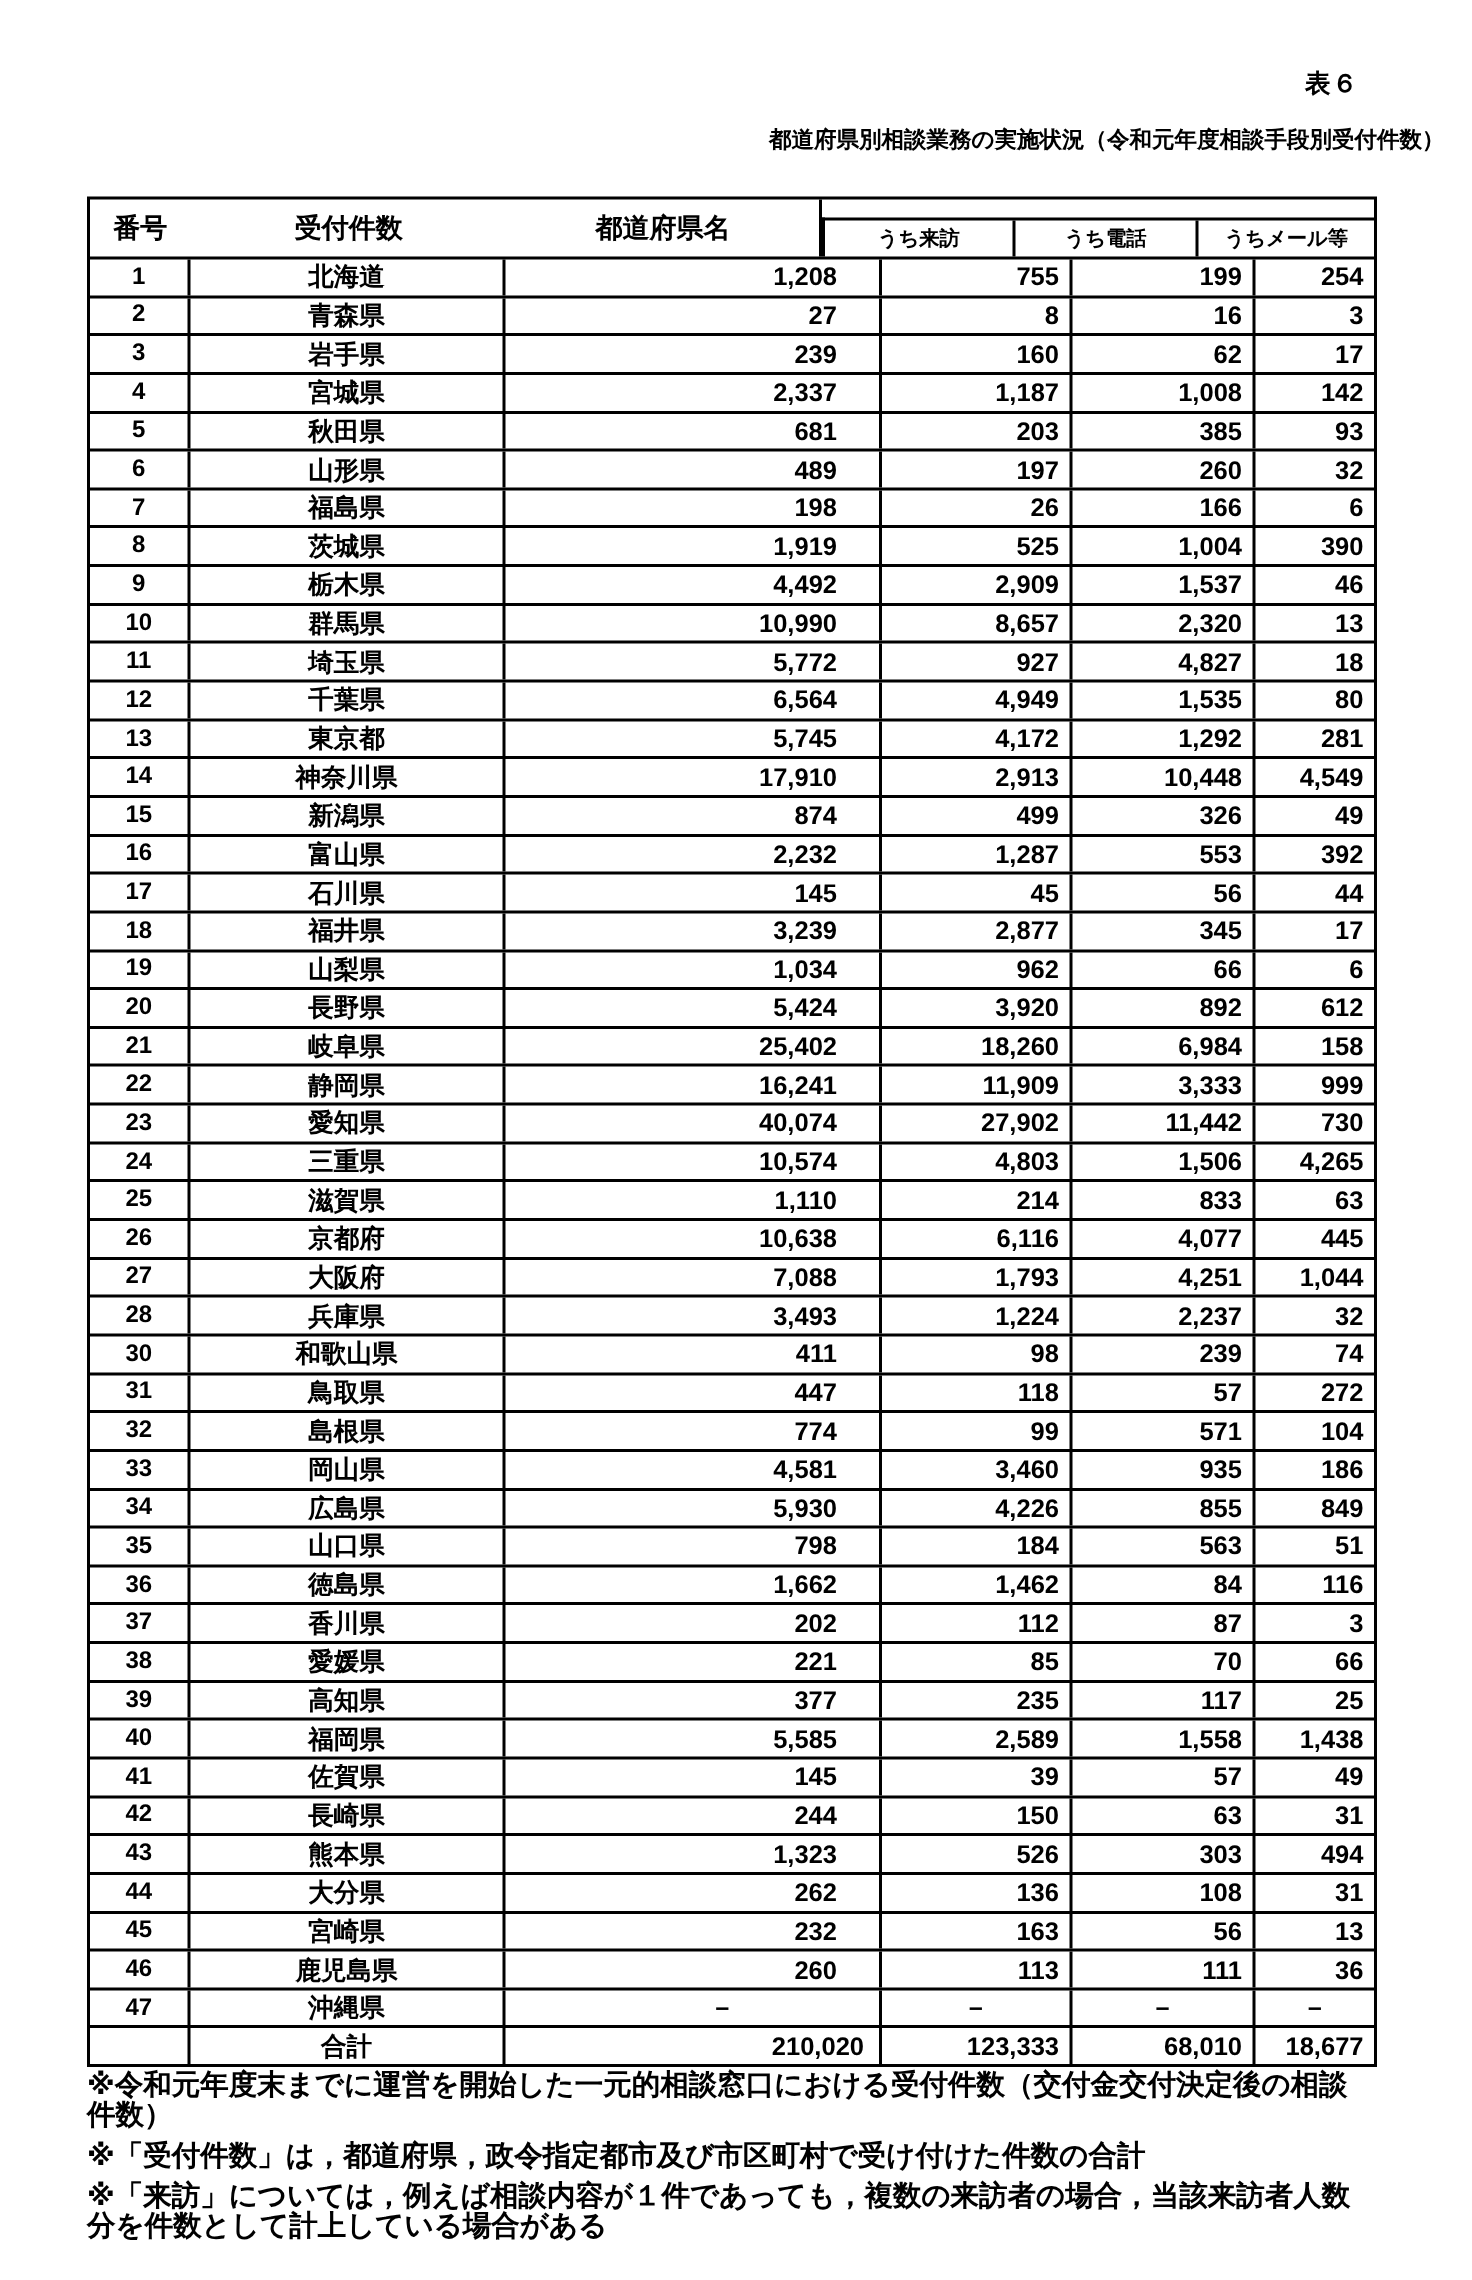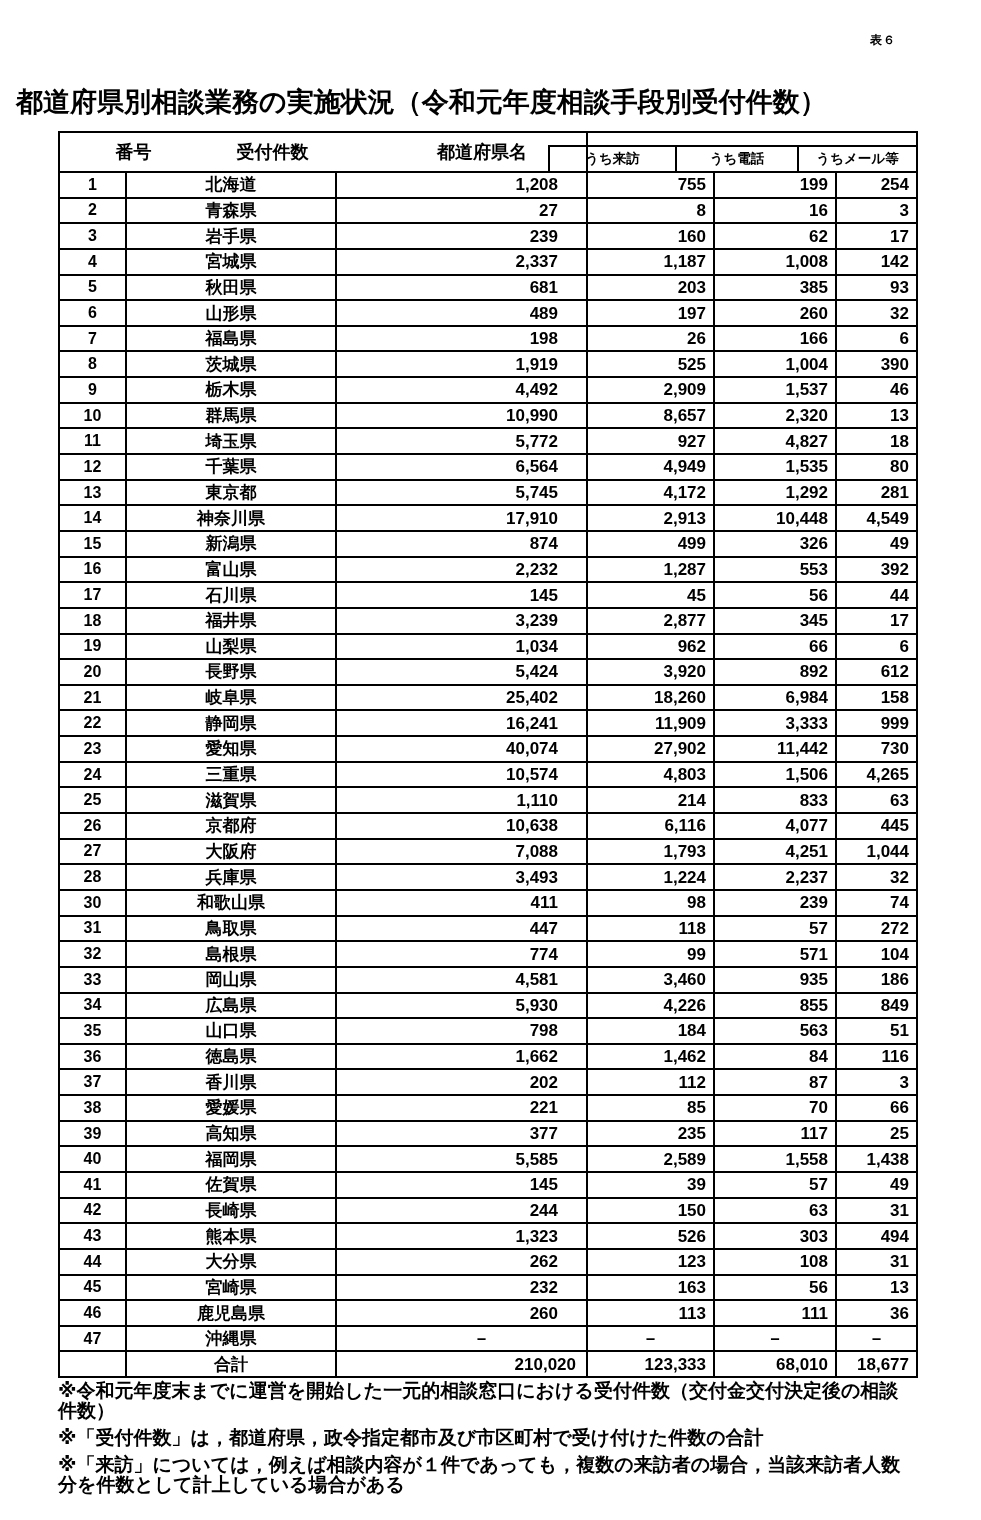--- a/index.html
+++ b/index.html
@@ -4,38 +4,38 @@
 <style>
   html,body{margin:0;padding:0;}
   body{
     width:981px;height:1520px;position:relative;
     background:#ffffff;color:#000000;
     font-family:"Liberation Sans","DejaVu Sans",sans-serif;
     font-weight:600;
     -webkit-font-smoothing:antialiased;
   }
   .sheet-label{
-    position:absolute;top:32px;left:870px;
-    font-size:12px;font-weight:700;letter-spacing:1px;
+    position:absolute;top:44px;left:870px;
+    font-size:17px;font-weight:700;letter-spacing:1px;
   }
   .doc-title{
     position:absolute;top:84px;left:16px;right:0;
-    text-align:left;padding-right:18px;
-    font-size:27px;font-weight:700;
+    text-align:right;padding-right:18px;
+    font-size:15px;font-weight:700;
   }
   .tbl{
     position:absolute;left:58px;top:131px;
     width:860px;height:1247px;
     border:2px solid #000;box-sizing:border-box;
     display:flex;flex-direction:column;
   }
   
   .hdr{position:relative;height:38px;flex:none;display:flex;}
   .hcell{display:flex;align-items:center;justify-content:center;font-size:18px;box-sizing:border-box;}
-  .h-no{width:67px;margin-left:40px;}
+  .h-no{width:67px;}
   .h-pref{width:210px;border-right:2px solid #000;}
   .h-count{width:211px;}
   .subbox{
     position:absolute;left:488px;top:12px;right:0;bottom:0;
     border-top:2px solid #000;border-left:2px solid #000;
     display:flex;box-sizing:border-box;text-align:center;
   }
   .scell{
     display:flex;align-items:center;justify-content:center;
     font-size:13.5px;box-sizing:border-box;
@@ -419,21 +419,21 @@
         <div class="c-name">熊本県</div>
         <div class="c-v c-v1">1,323</div>
         <div class="c-v c-v2">526</div>
         <div class="c-v c-v3">303</div>
         <div class="c-v c-v4">494</div>
       </div>
       <div class="row">
         <div class="c-num">44</div>
         <div class="c-name">大分県</div>
         <div class="c-v c-v1">262</div>
-        <div class="c-v c-v2">123</div>
+        <div class="c-v c-v2">136</div>
         <div class="c-v c-v3">108</div>
         <div class="c-v c-v4">31</div>
       </div>
       <div class="row">
         <div class="c-num">45</div>
         <div class="c-name">宮崎県</div>
         <div class="c-v c-v1">232</div>
         <div class="c-v c-v2">163</div>
         <div class="c-v c-v3">56</div>
         <div class="c-v c-v4">13</div>

